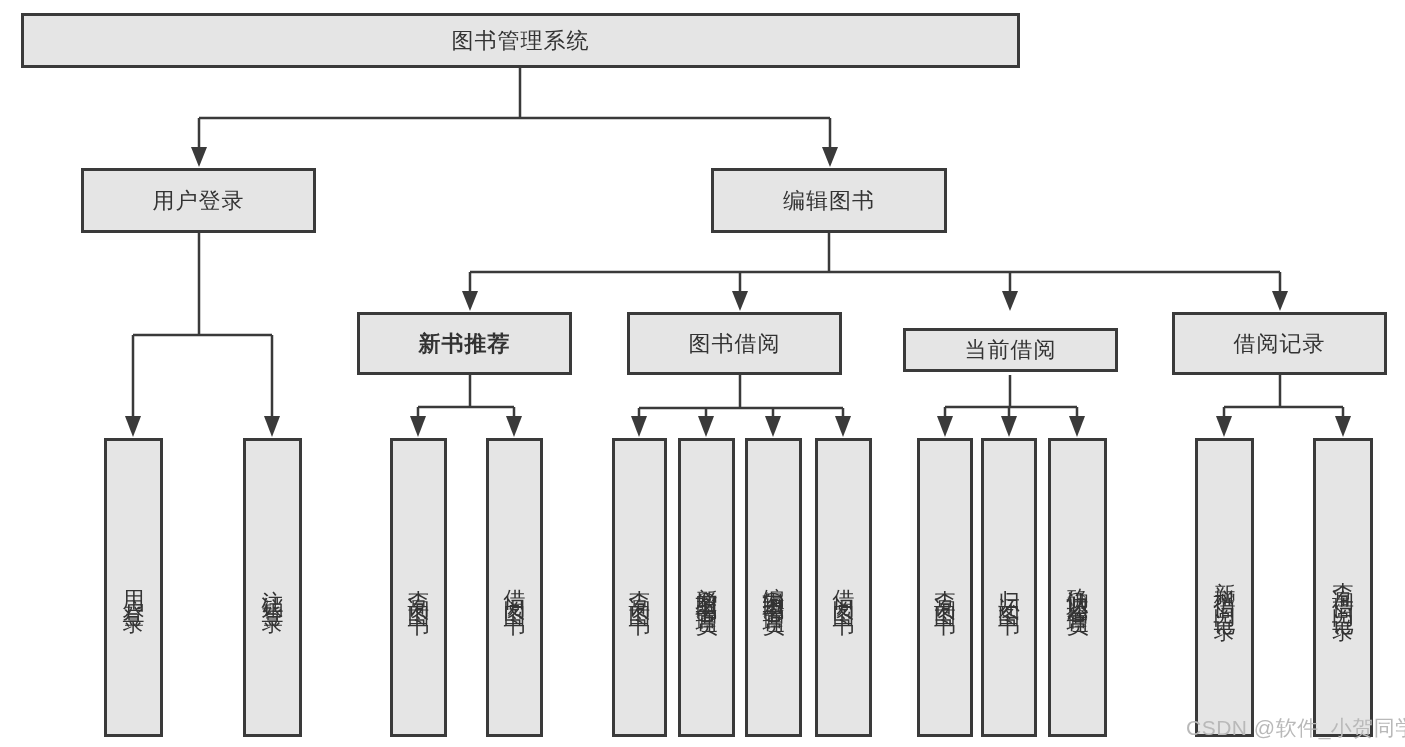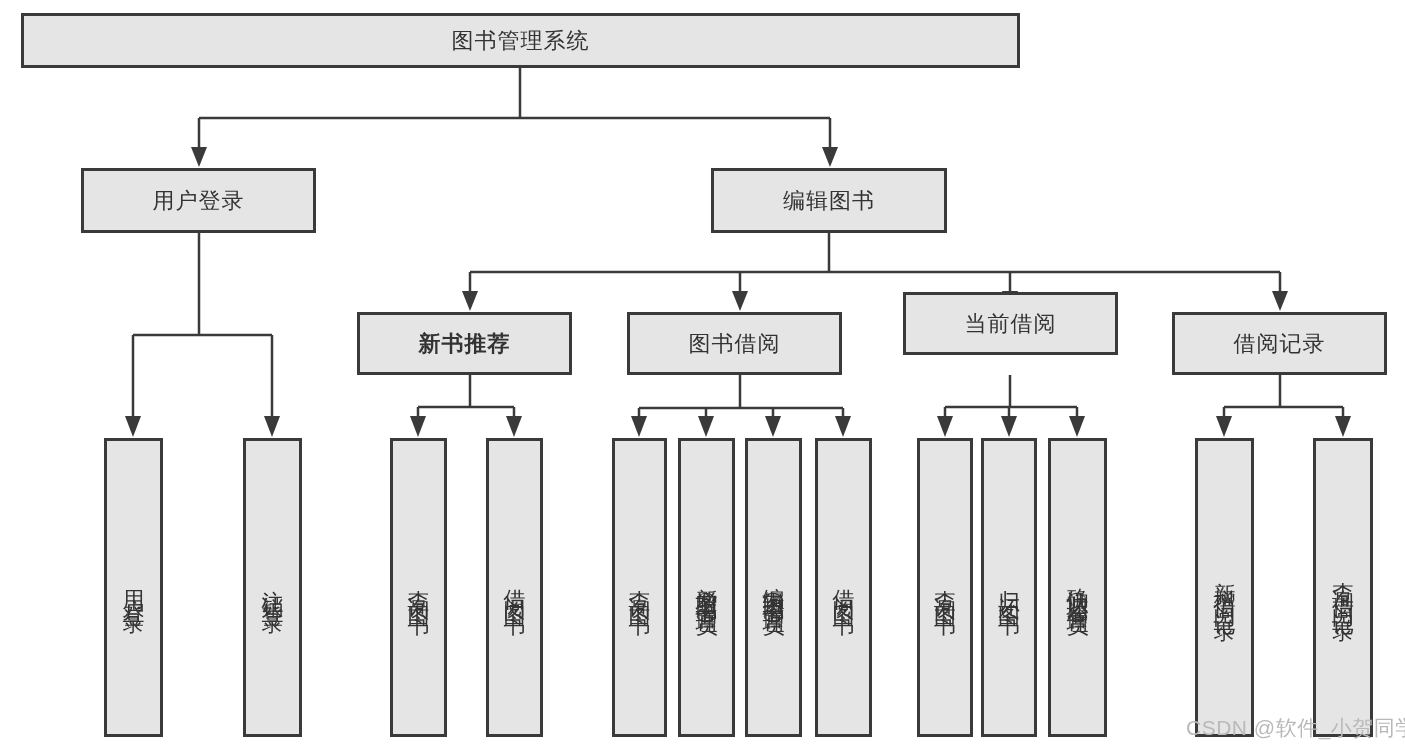--- a/index.html
+++ b/index.html
@@ -93,21 +93,21 @@
   <polygon points="1335,416 1351,416 1343,437" fill="#3a3a3a" stroke="none"></polygon>
 </svg>
 
 <div class="node h" style="left:21px; top:13px; width:999px; height:55px;">图书管理系统</div>
 
 <div class="node h" style="left:81px; top:168px; width:235px; height:65px;">用户登录</div>
 <div class="node h" style="left:711px; top:168px; width:236px; height:65px;">编辑图书</div>
 
 <div class="node h" style="left:357px; top:312px; width:215px; height:63px;font-weight:bold;">新书推荐</div>
 <div class="node h" style="left:627px; top:312px; width:215px; height:63px;">图书借阅</div>
-<div class="node h" style="left:903px; top:292px; width:215px; height:63px;">当前借阅</div>
+<div class="node h" style="left:903px; top:328px; width:215px; height:44px;">当前借阅</div>
 <div class="node h" style="left:1172px; top:312px; width:215px; height:63px;">借阅记录</div>
 
 <div class="node v" style="left:104px; top:438px; width:59px; height:299px;">用户登录</div>
 <div class="node v" style="left:243px; top:438px; width:59px; height:299px;">注销登录</div>
 
 <div class="node v" style="left:390px; top:438px; width:57px; height:299px;">查询图书</div>
 <div class="node v" style="left:486px; top:438px; width:57px; height:299px;">借阅图书</div>
 
 <div class="node v" style="left:612px; top:438px; width:55px; height:299px;">查询图书</div>
 <div class="node v" style="left:678px; top:438px; width:57px; height:299px; letter-spacing:4px;">新增图书（管理员）</div>

